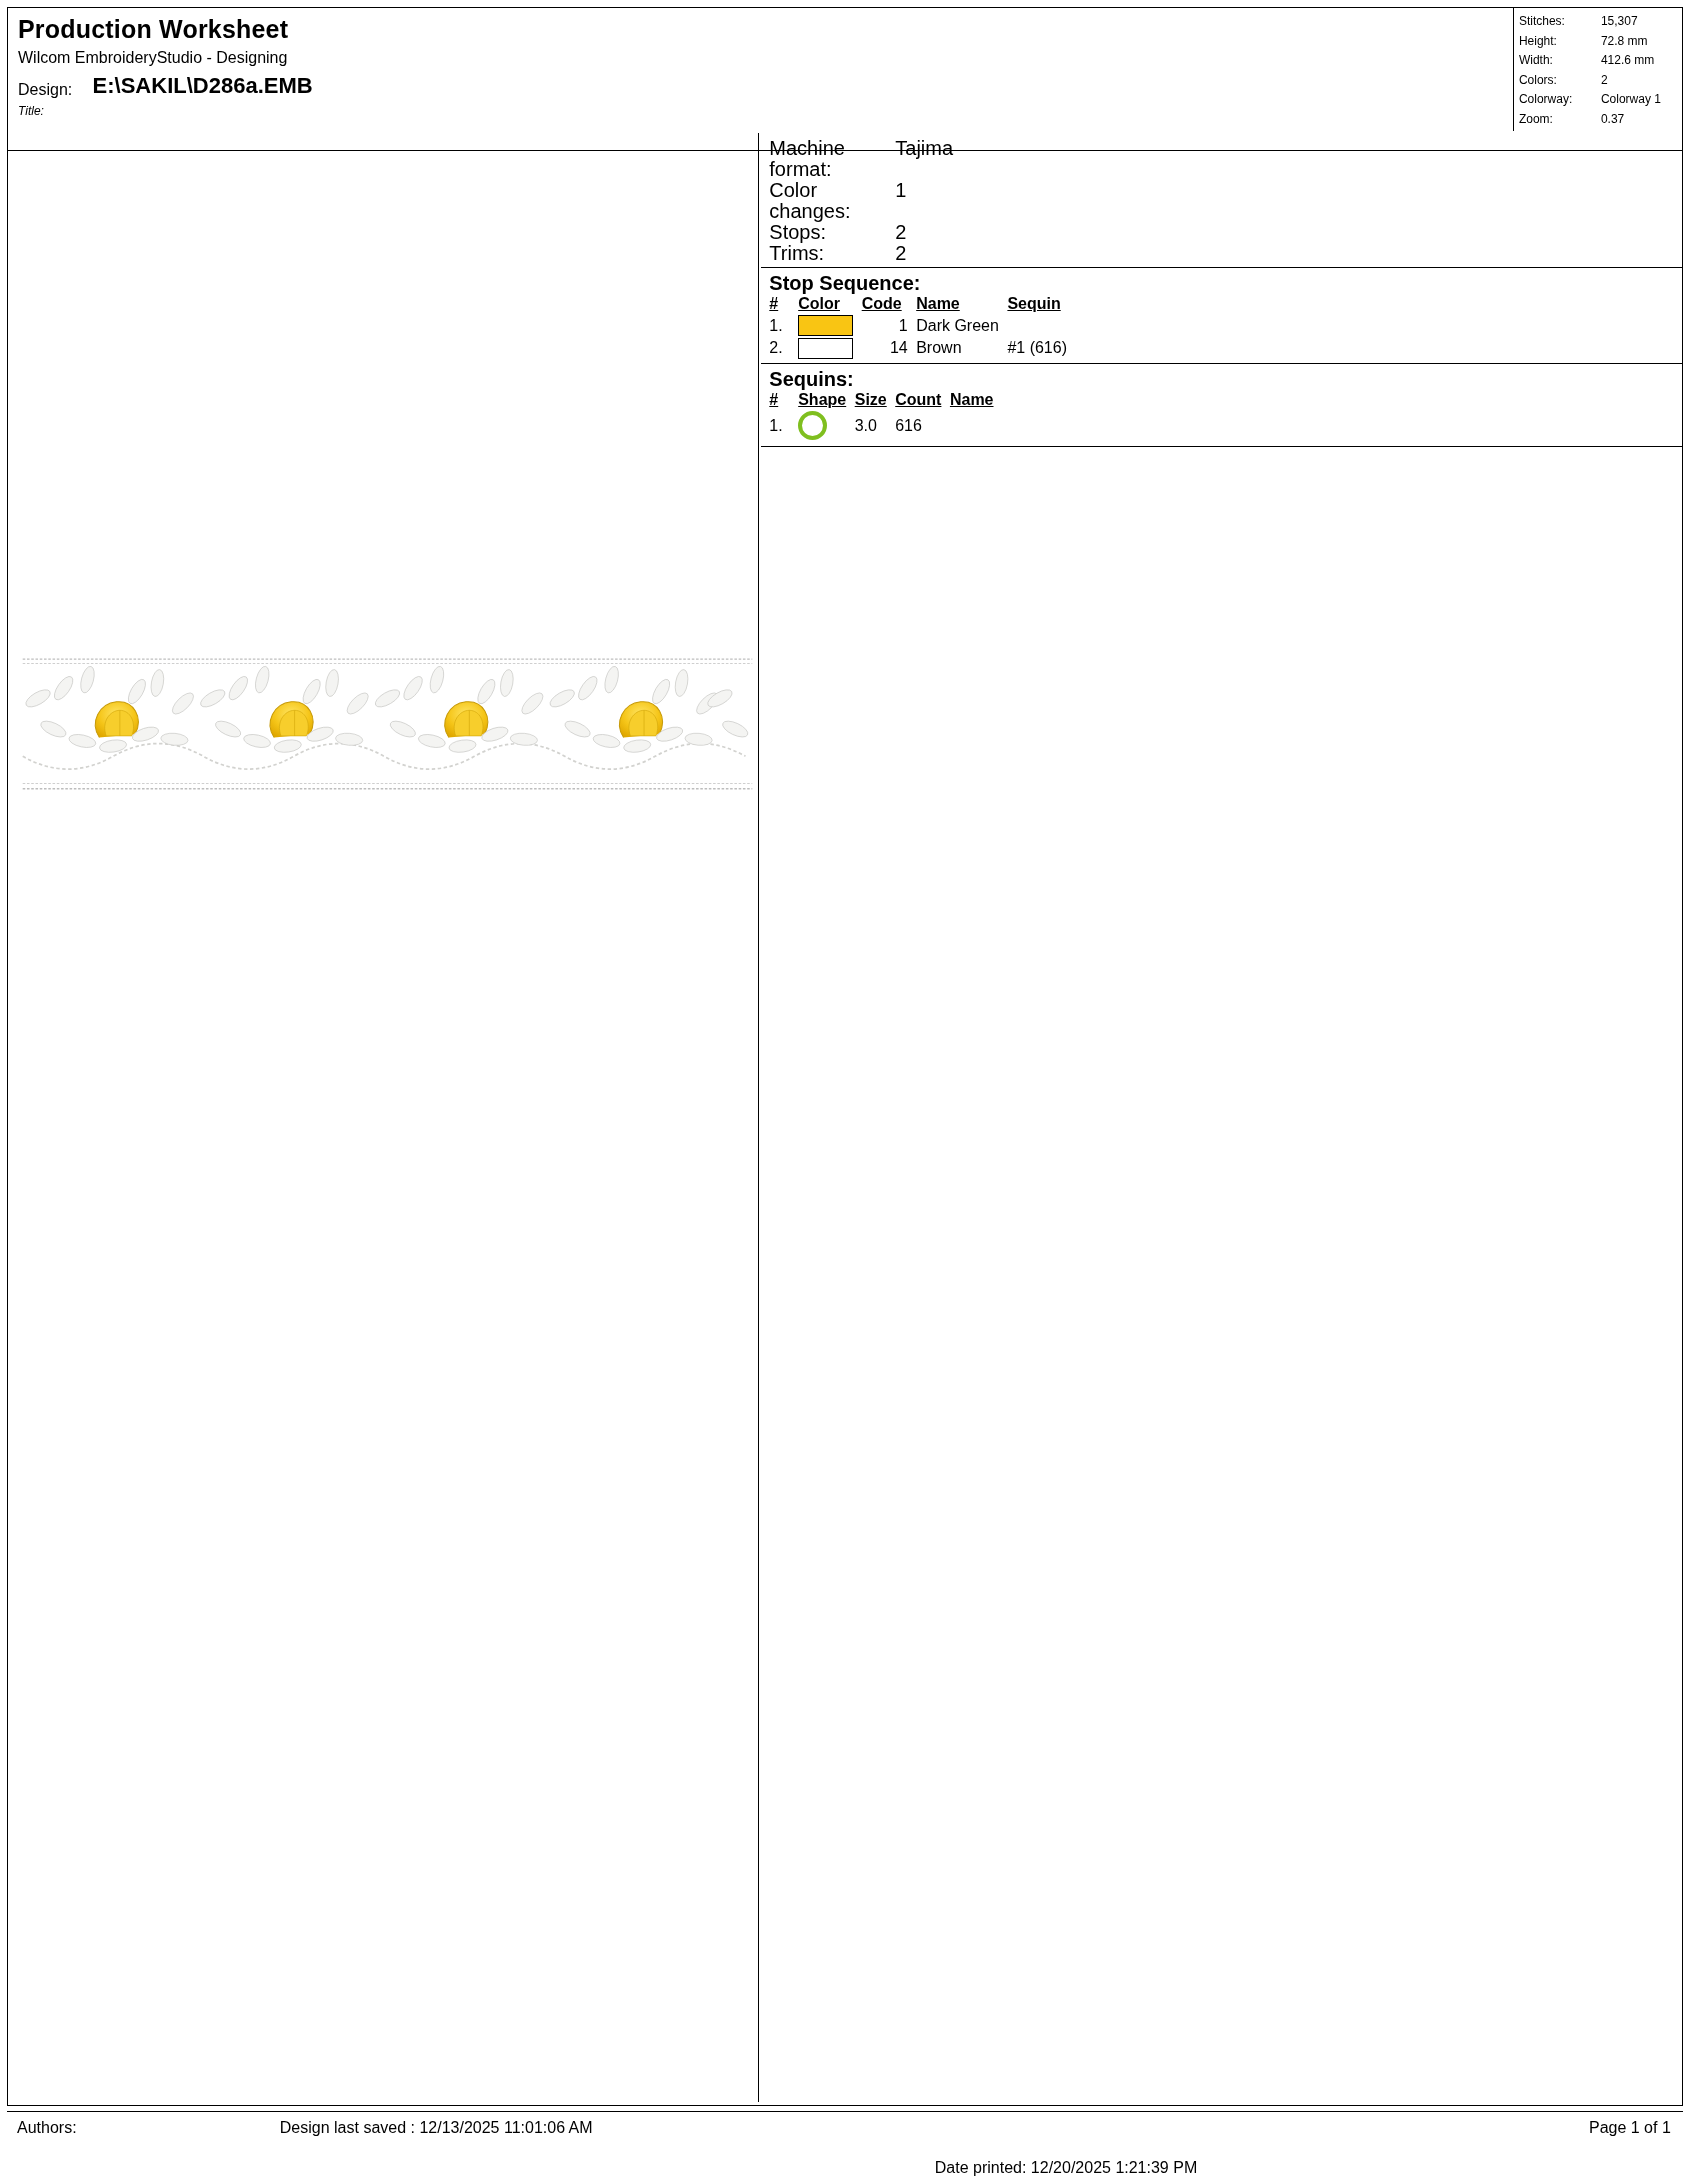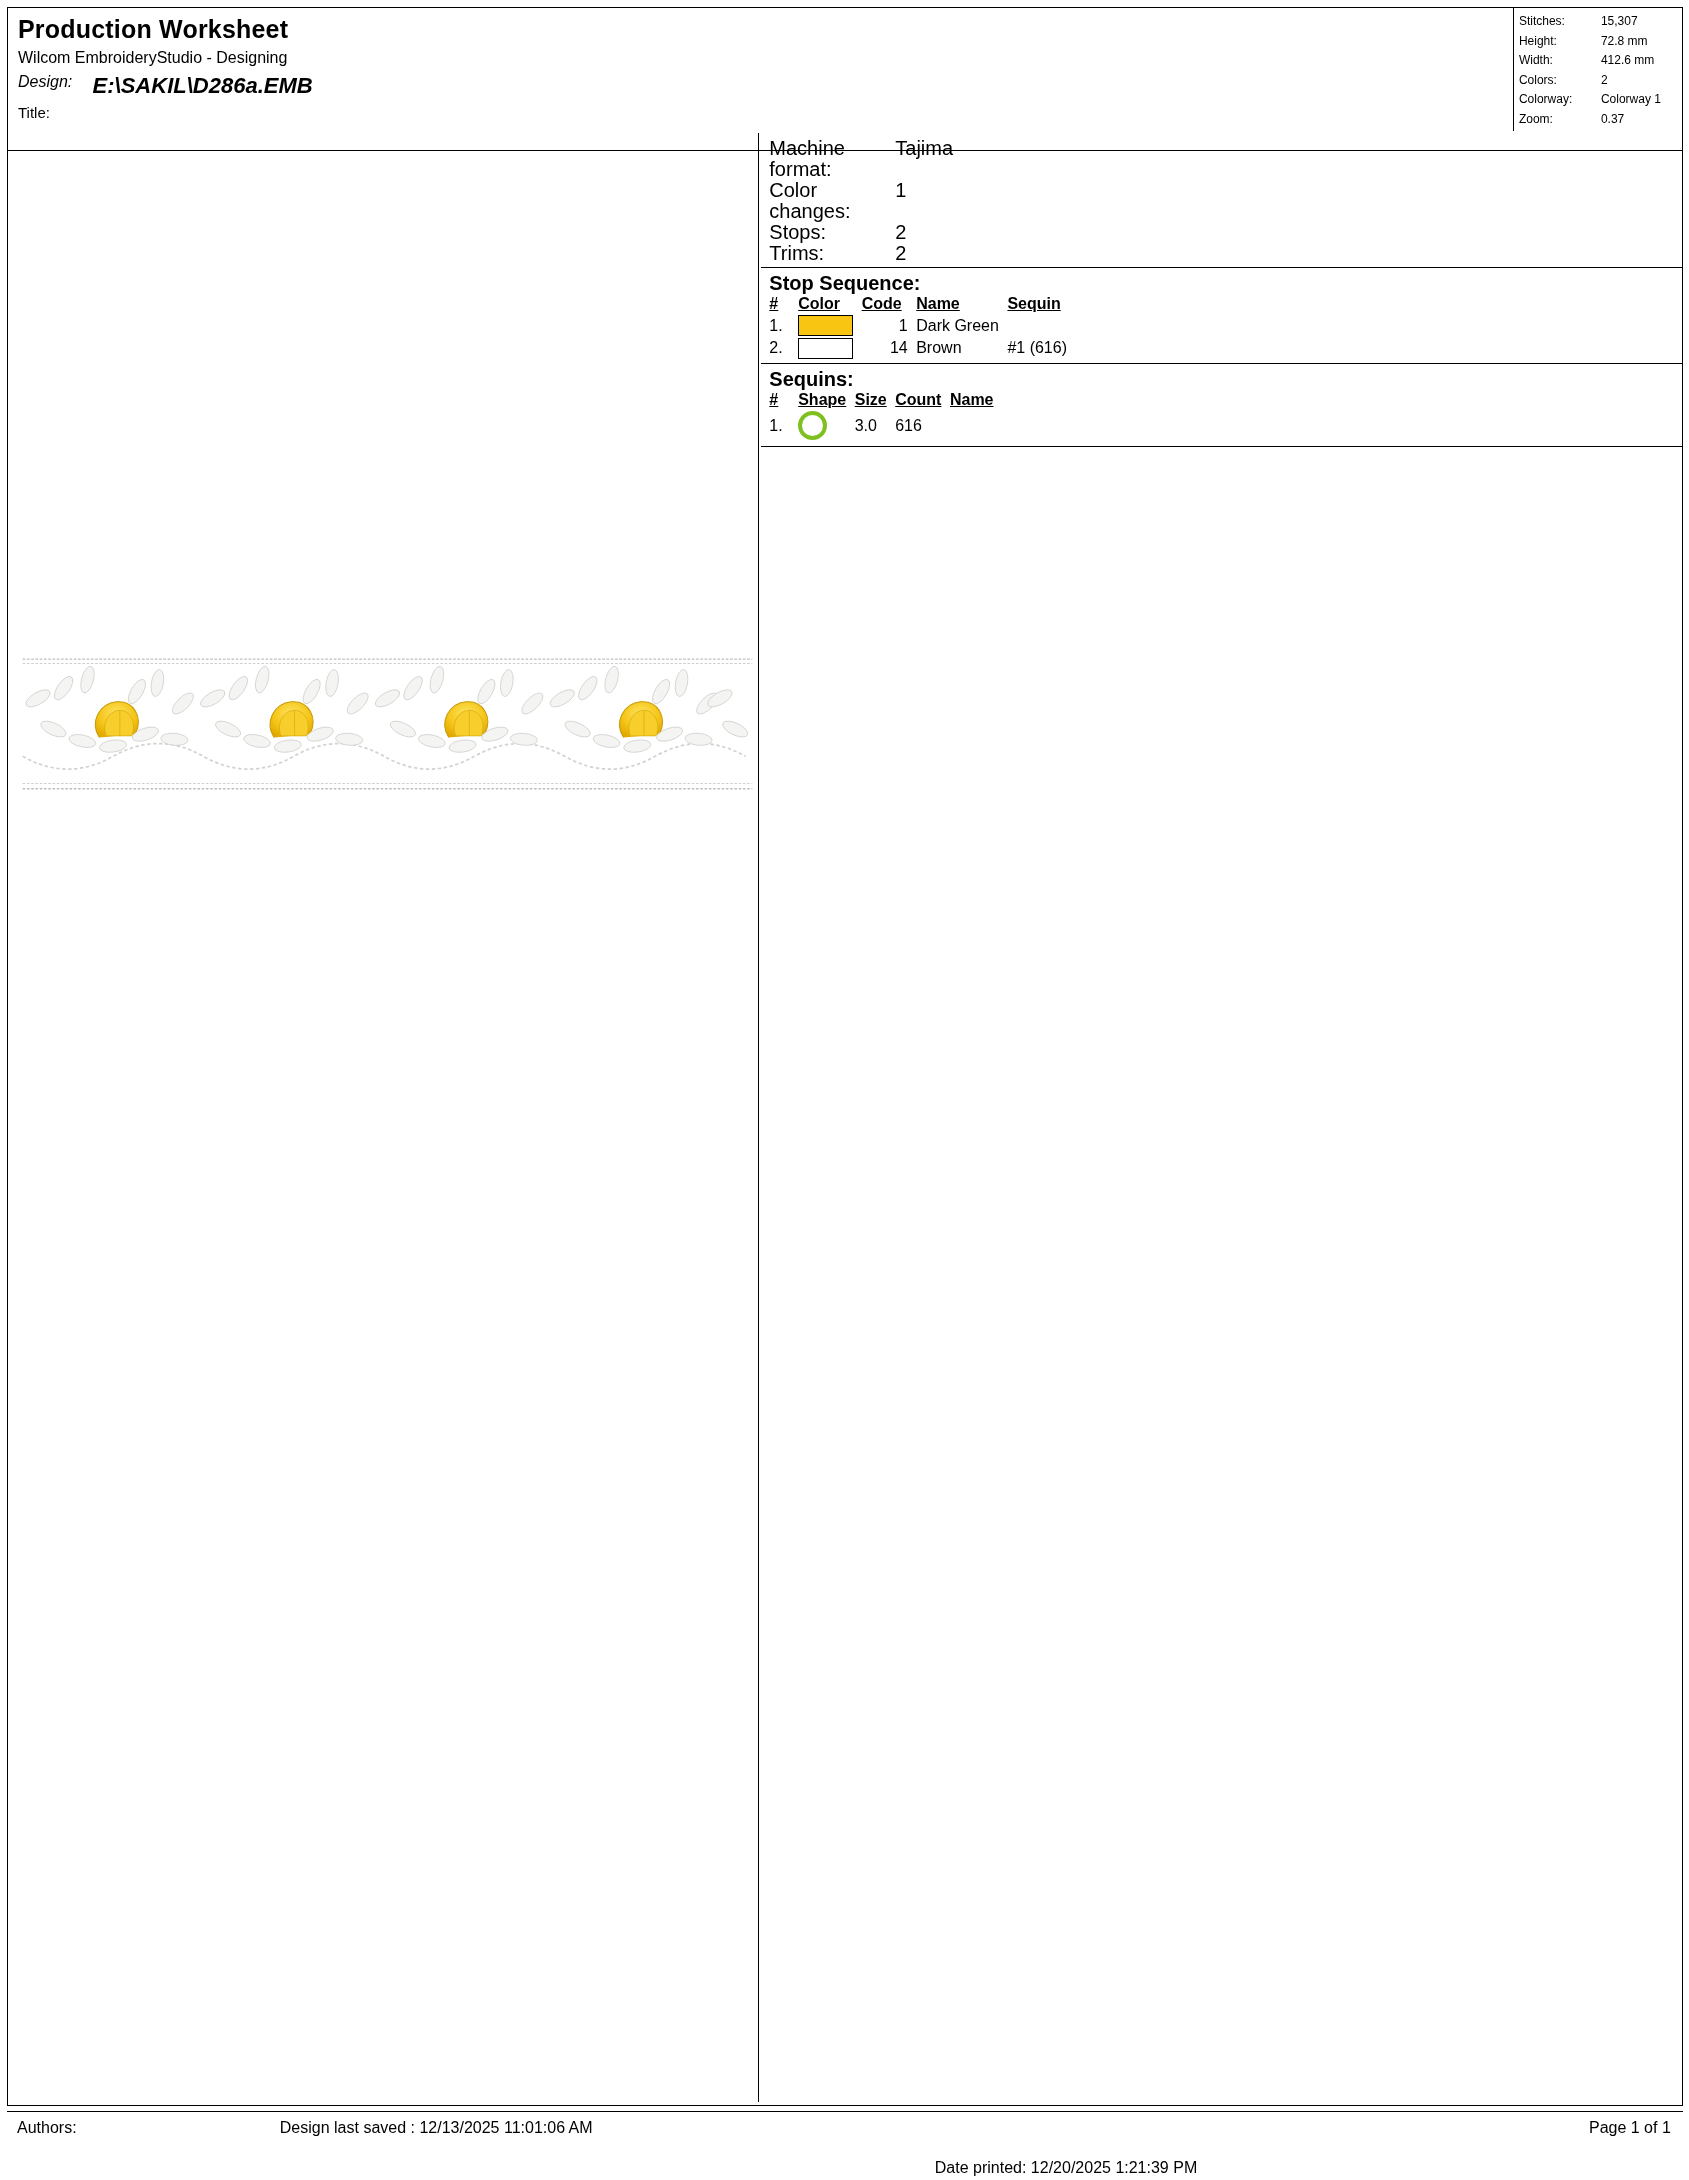--- a/index.html
+++ b/index.html
@@ -50,35 +50,35 @@
     line-height: 29px;
   }
   .subtitle {
     font-size: 16px;
     line-height: 25.6px;
     margin-top: 1.7px;
   }
   .design-row {
     margin-top: 1.7px;
     display: flex;
-    align-items: flex-start;
-    font-style: italic;
+    align-items: flex-end;
   }
   .design-label {
     font-size: 16px;
     width: 61px;
   }
   .design-value {
     font-size: 22px;
     font-weight: bold;
     margin-left: 13.6px;
   }
   .title-row {
     margin-top: 5.1px;
-    font-size: 15px;
+    font-size: 12px;
+    font-style: italic;
   }
 
   
   .header-right {
     position: absolute;
     right: 0; top: 0;
     width: 169px;
     height: 123px;
     border-left: 1.7px solid #000;
     box-sizing: border-box;

